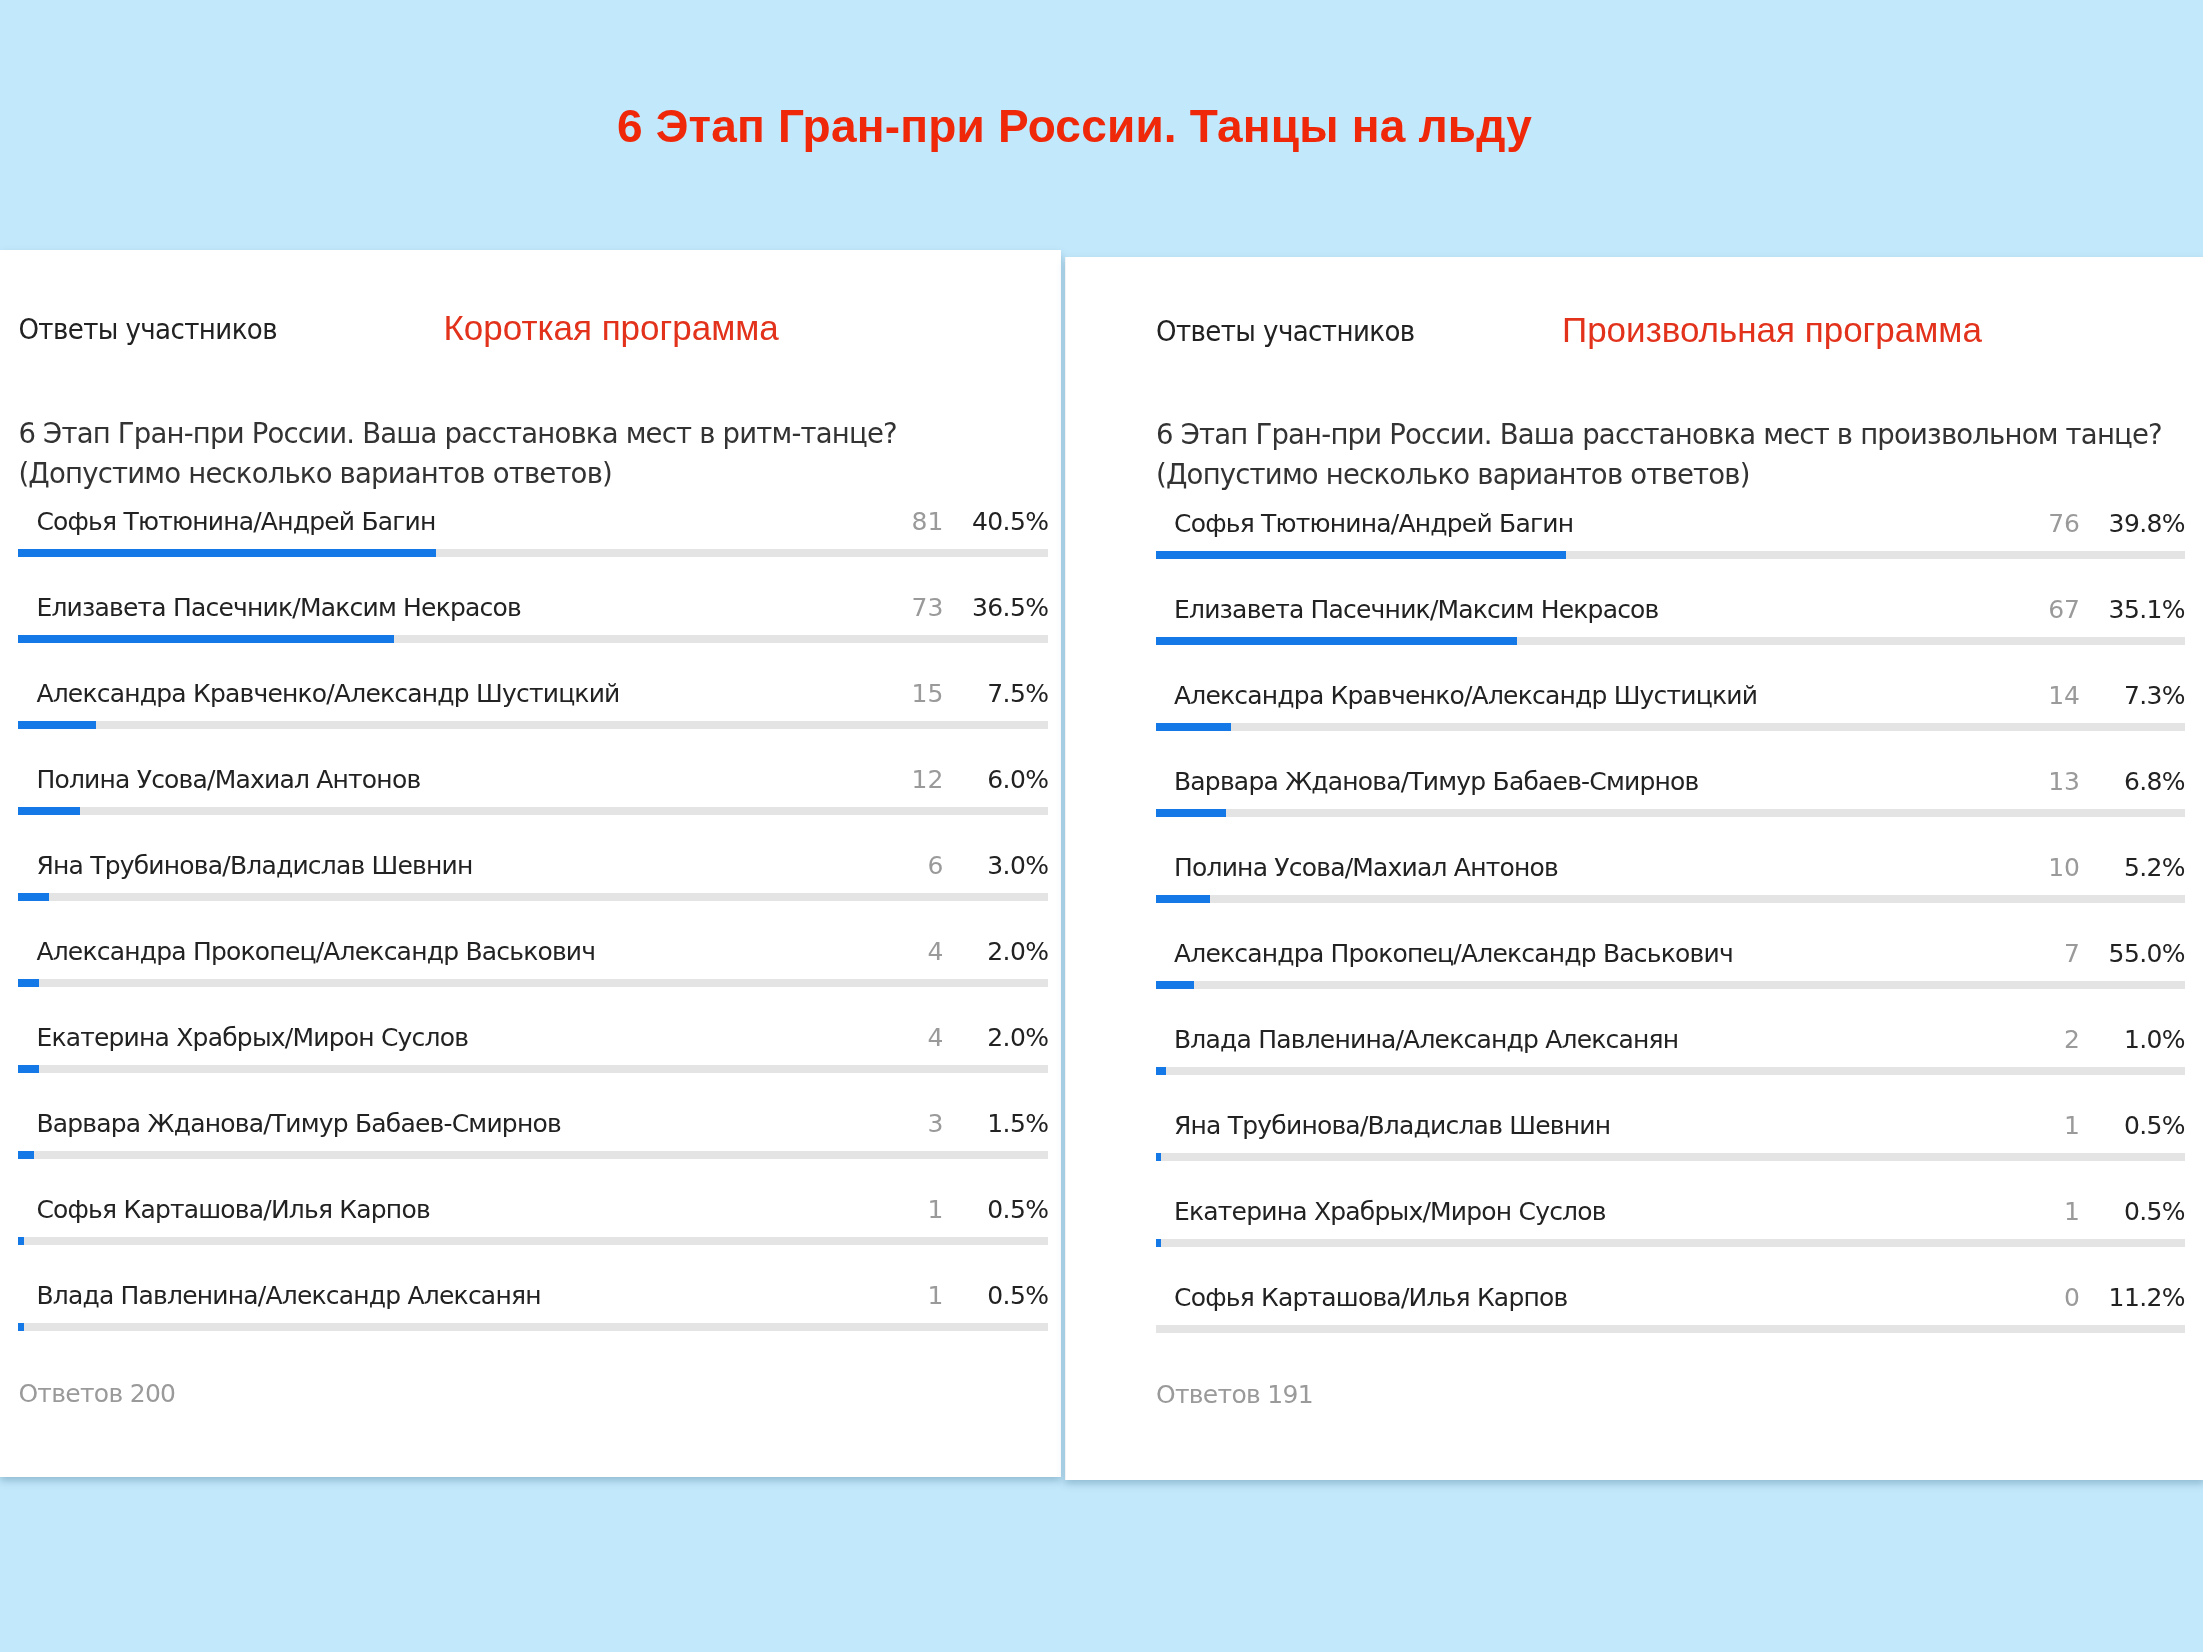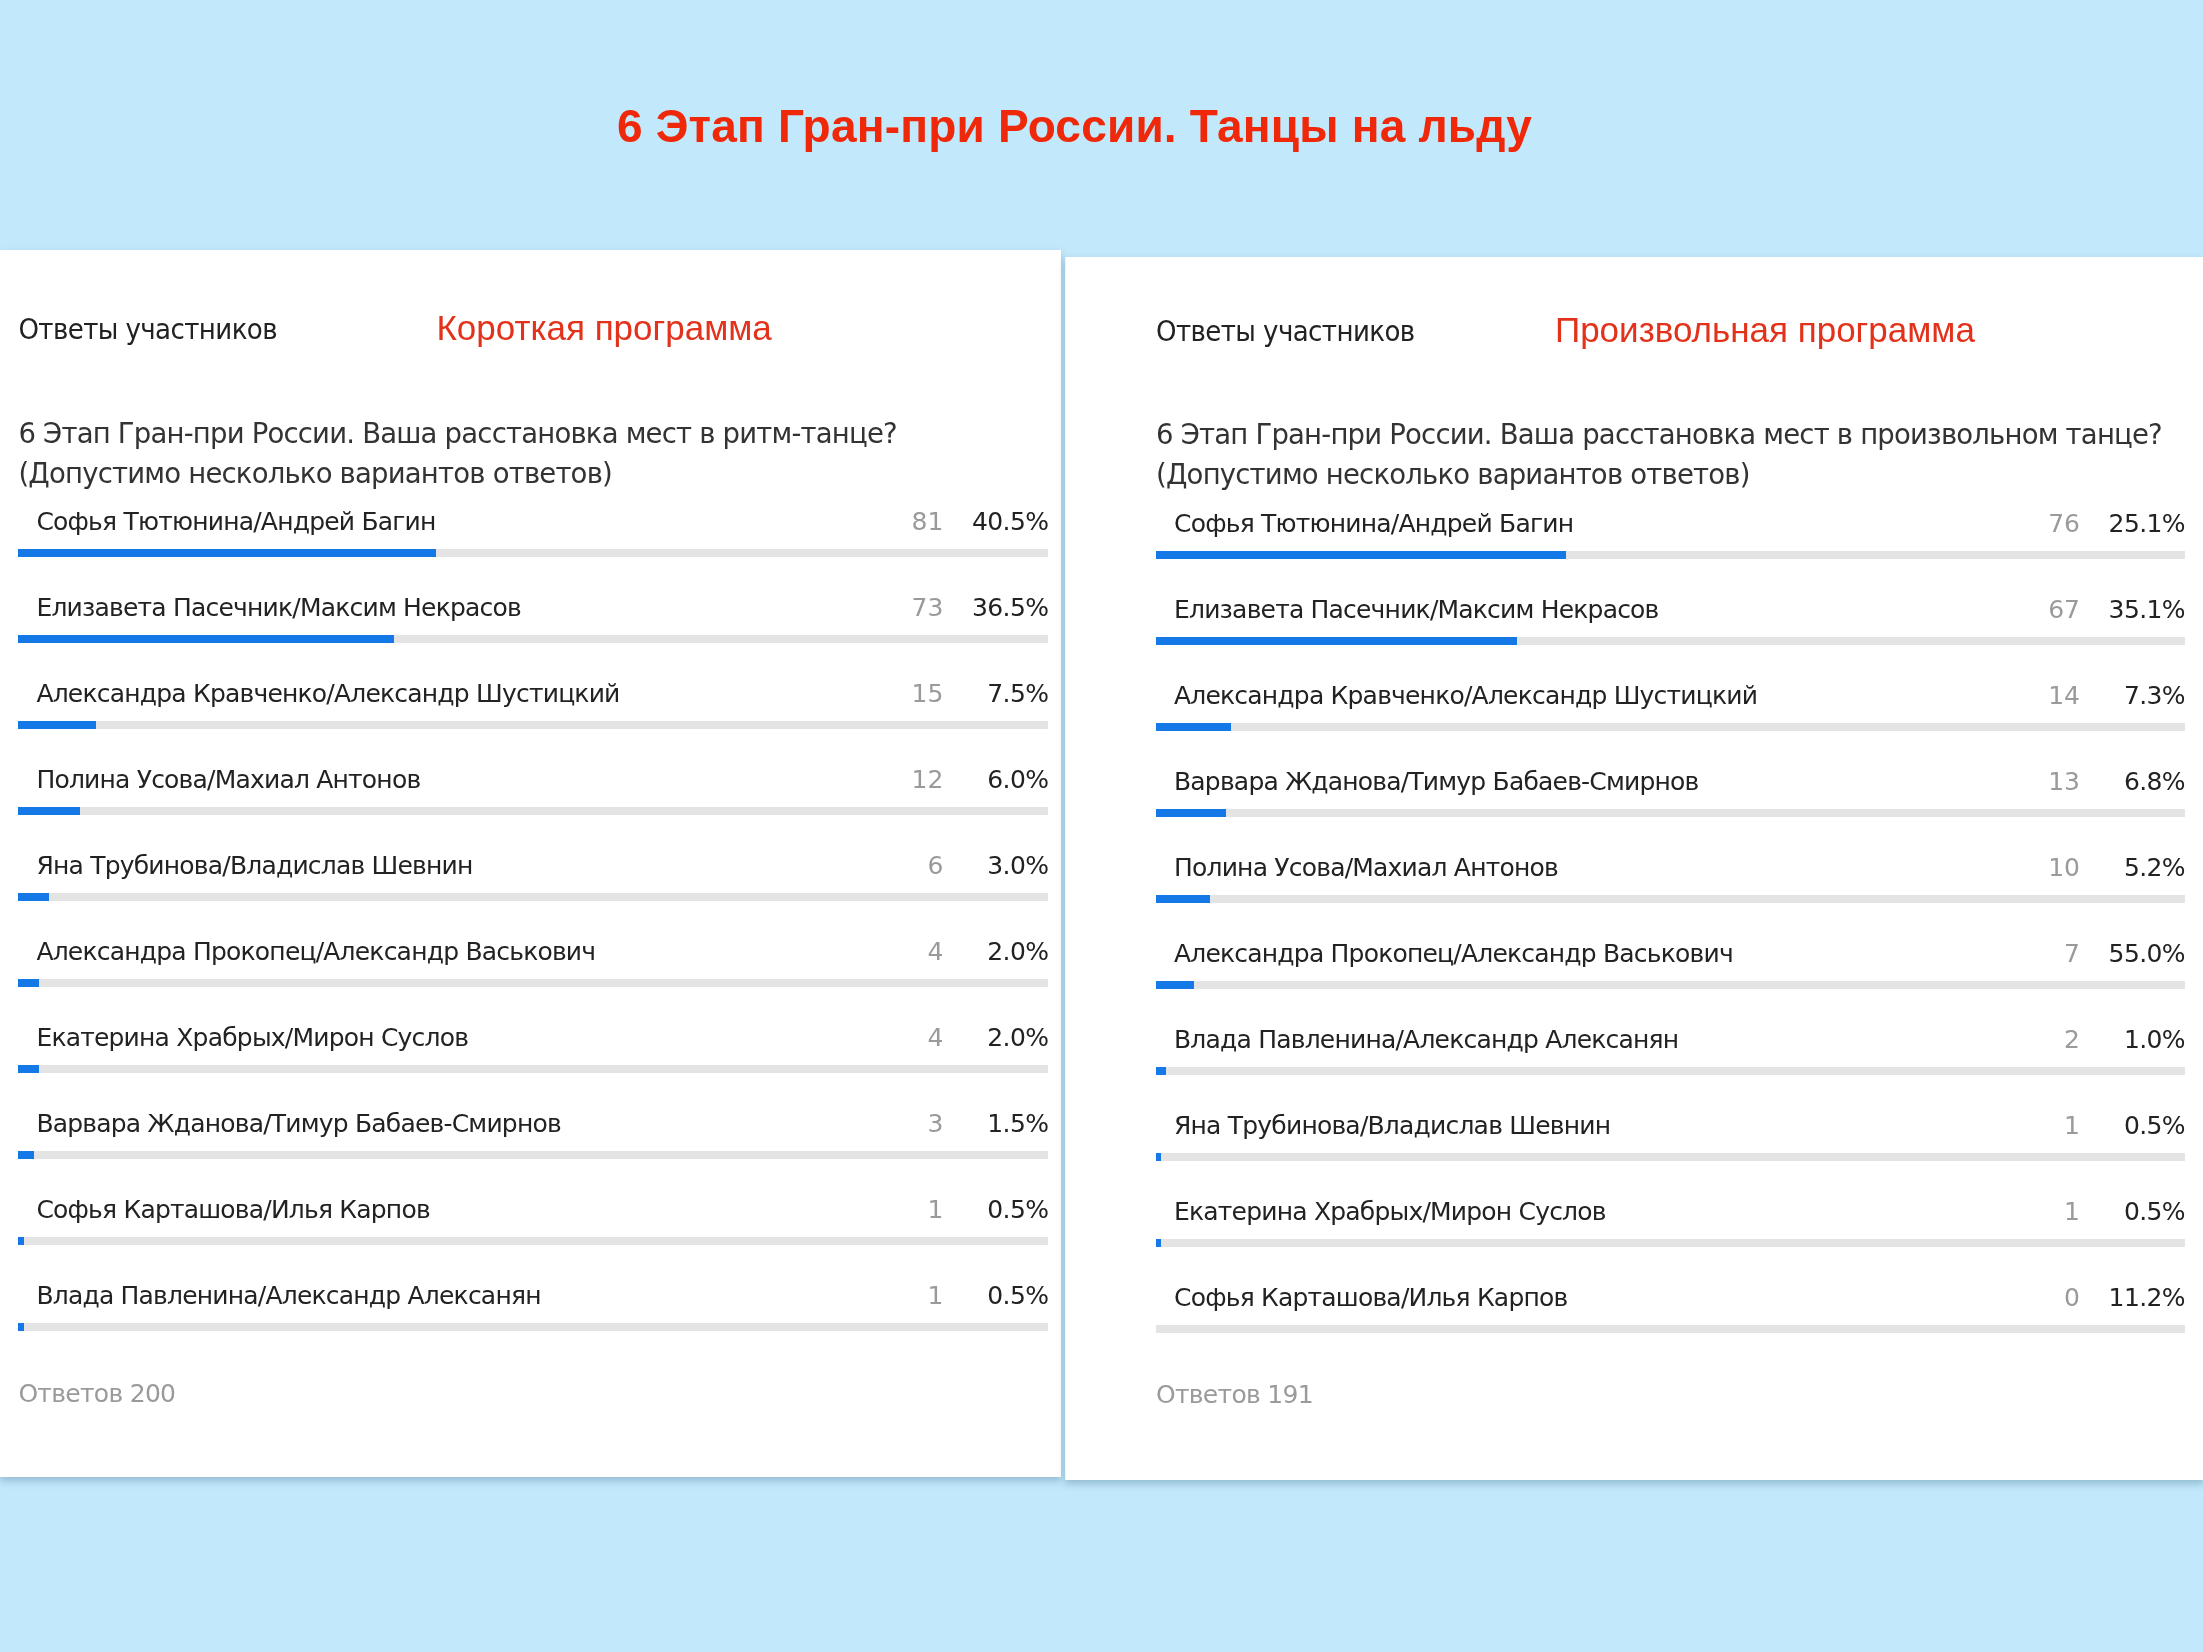--- a/index.html
+++ b/index.html
@@ -24,21 +24,21 @@
   .panel.right .panel-inner { left:90px; top:0; width:1029px; }
 
   .head-row { position:absolute; top:62px; left:0; white-space:nowrap; }
   .panel.right .head-row { top:57px; }
   .head-label {
     display:inline-block; font-family:"DejaVu Sans Condensed","DejaVu Sans", sans-serif;
     font-size:29px; color:#222; letter-spacing:-0.6px; vertical-align:baseline;
   }
   .head-program {
     position:absolute; top:-3.7px; font-family:"Liberation Sans", sans-serif;
-    font-size:35px; color:#e3321b; white-space:nowrap;
+    font-size:35px; color:#e3321b; white-space:nowrap;margin-left:7px;
   }
   .panel.left .head-program  { left:418px; }
   .panel.right .head-program { left:399px; }
 
   .question {
     position:absolute; left:0; top:140px; width:1029px;
     font-family:"DejaVu Sans", sans-serif; font-size:27.5px; line-height:40px;
     color:#333; letter-spacing:-0.8px;margin-top:23px;
   }
   .panel.right .question { top:134px; }
@@ -173,21 +173,21 @@
   <div class="panel-inner">
     <div class="head-row">
       <span class="head-label">Ответы участников</span>
       <span class="head-program">Произвольная программа</span>
     </div>
     <div class="question">6 Этап Гран-при России. Ваша расстановка мест в произвольном танце? (Допустимо несколько вариантов ответов)</div>
     <div class="rows">
       <div class="row">
           <span class="row-label">Софья Тютюнина/Андрей Багин</span>
           <span class="row-count">76</span>
-          <span class="row-pct">25.1%</span>
+          <span class="row-pct">39.8%</span>
           <div class="bar-track">
             <div class="bar-fill" style="width: 39.8%;"></div>
           </div>
         </div>
       <div class="row">
           <span class="row-label">Елизавета Пасечник/Максим Некрасов</span>
           <span class="row-count">67</span>
           <span class="row-pct">35.1%</span>
           <div class="bar-track">
             <div class="bar-fill" style="width: 35.1%;"></div>

